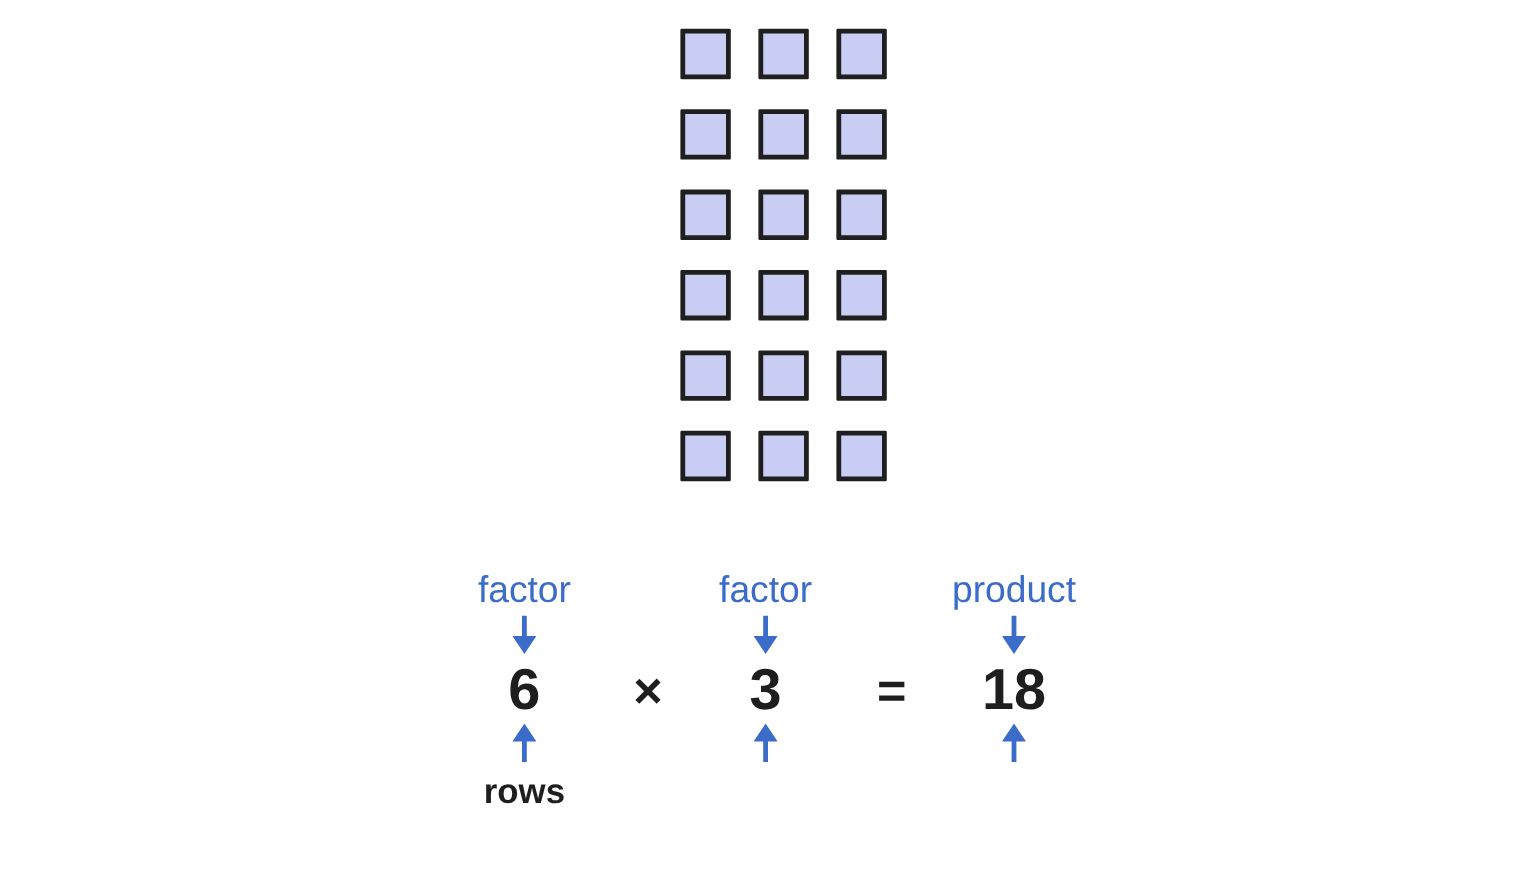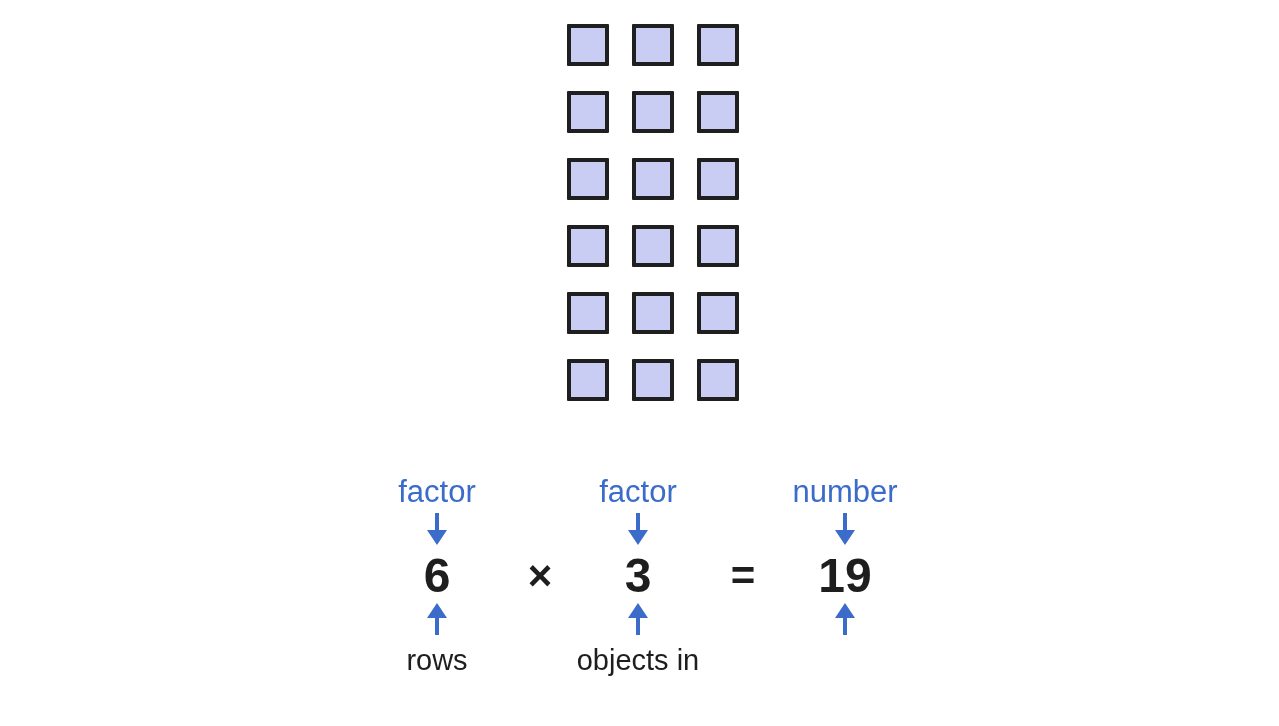--- a/index.html
+++ b/index.html
@@ -65,21 +65,21 @@
     margin-top: 7px;
     font-size: 48px;
     line-height: 48px;
     font-weight: 600;
     color: var(--black, #1e1e1e);
   }
   .bottom-label {
     margin-top: 7px;
     font-size: 29px;
     line-height: 36px;
-    font-weight: 400;
+    font-weight: 700;
     color: var(--black, #1e1e1e);
     white-space: nowrap;
   }
   .bottom-label span { display: block; }
   .operator {
     position: absolute;
     top: 553px;
     transform: translateX(-50%);
     font-size: 42px;
     line-height: 46px;
@@ -135,32 +135,31 @@
   <div class="anno-col col-2">
     <div class="top-label">factor</div>
     <svg class="arrow arrow-down" width="20" height="32" viewBox="0 0 20 32">
         <path fill="currentColor" d="M8 0 h4 v17 h8 L10 32 0 17 h8 z"></path>
       </svg>
     <div class="number">3</div>
     <svg class="arrow arrow-up" width="20" height="32" viewBox="0 0 20 32">
         <path fill="currentColor" d="M10 0 l10 15 h-8 v17 h-4 V15 H0 z"></path>
       </svg>
     <div class="bottom-label">
-      <span>objects in</span>
     </div>
   </div>
 
   <div class="operator op-equals">=</div>
 
   <div class="anno-col col-3">
-    <div class="top-label">number</div>
+    <div class="top-label">product</div>
     <svg class="arrow arrow-down" width="20" height="32" viewBox="0 0 20 32">
         <path fill="currentColor" d="M8 0 h4 v17 h8 L10 32 0 17 h8 z"></path>
       </svg>
-    <div class="number">19</div>
+    <div class="number">18</div>
     <svg class="arrow arrow-up" width="20" height="32" viewBox="0 0 20 32">
         <path fill="currentColor" d="M10 0 l10 15 h-8 v17 h-4 V15 H0 z"></path>
       </svg>
     <div class="bottom-label">
     </div>
   </div>
 
 </div>
 
 </body></html>

